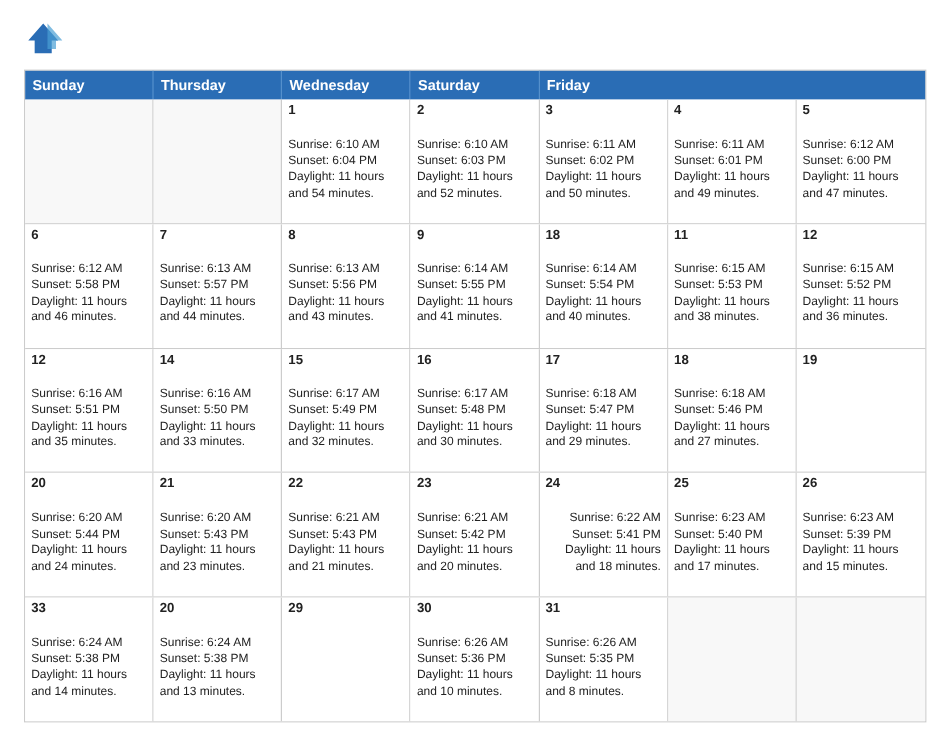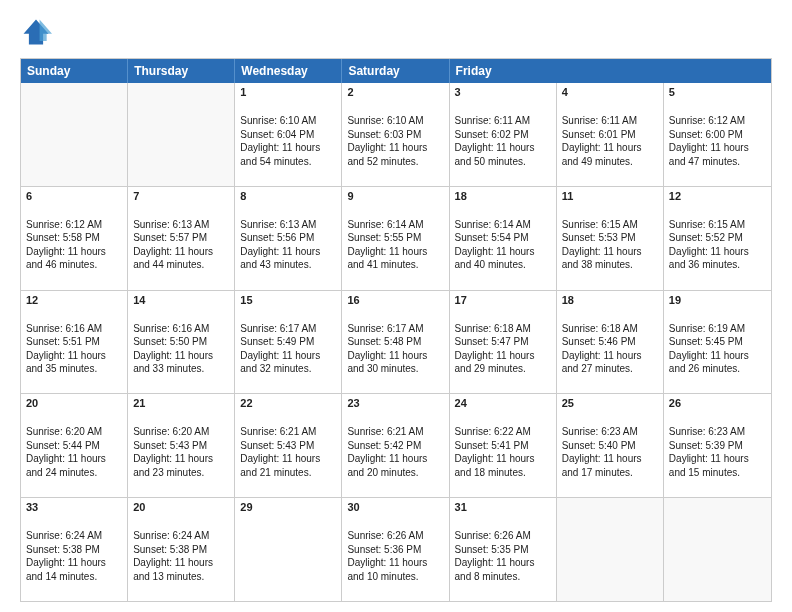--- a/index.html
+++ b/index.html
@@ -254,23 +254,20 @@
 Daylight: 11 hours and 29 minutes.</div>
           </div>
           <div class="cal-cell">
             <span class="day-num">18</span>
             <div class="cell-text" style="white-space: pre-line;">Sunrise: 6:18 AM
 Sunset: 5:46 PM
 Daylight: 11 hours and 27 minutes.</div>
           </div>
           <div class="cal-cell">
             <span class="day-num">19</span>
-            <div class="cell-text" style="white-space: pre-line;">Sunrise: 6:19 AM
-Sunset: 5:45 PM
-Daylight: 11 hours and 26 minutes.</div>
           </div>
         </div>
         <div class="cal-row">
           <div class="cal-cell">
             <span class="day-num">20</span>
             <div class="cell-text" style="white-space: pre-line;">Sunrise: 6:20 AM
 Sunset: 5:44 PM
 Daylight: 11 hours and 24 minutes.</div>
           </div>
           <div class="cal-cell">
@@ -286,21 +283,21 @@
 Daylight: 11 hours and 21 minutes.</div>
           </div>
           <div class="cal-cell">
             <span class="day-num">23</span>
             <div class="cell-text" style="white-space: pre-line;">Sunrise: 6:21 AM
 Sunset: 5:42 PM
 Daylight: 11 hours and 20 minutes.</div>
           </div>
           <div class="cal-cell">
             <span class="day-num">24</span>
-            <div class="cell-text" style="white-space: pre-line;">Sunrise: 6:22 AM
+            <div class="cell-text" style="white-space: pre-line; text-align: right;">Sunrise: 6:22 AM
 Sunset: 5:41 PM
 Daylight: 11 hours and 18 minutes.</div>
           </div>
           <div class="cal-cell">
             <span class="day-num">25</span>
             <div class="cell-text" style="white-space: pre-line;">Sunrise: 6:23 AM
 Sunset: 5:40 PM
 Daylight: 11 hours and 17 minutes.</div>
           </div>
           <div class="cal-cell">

